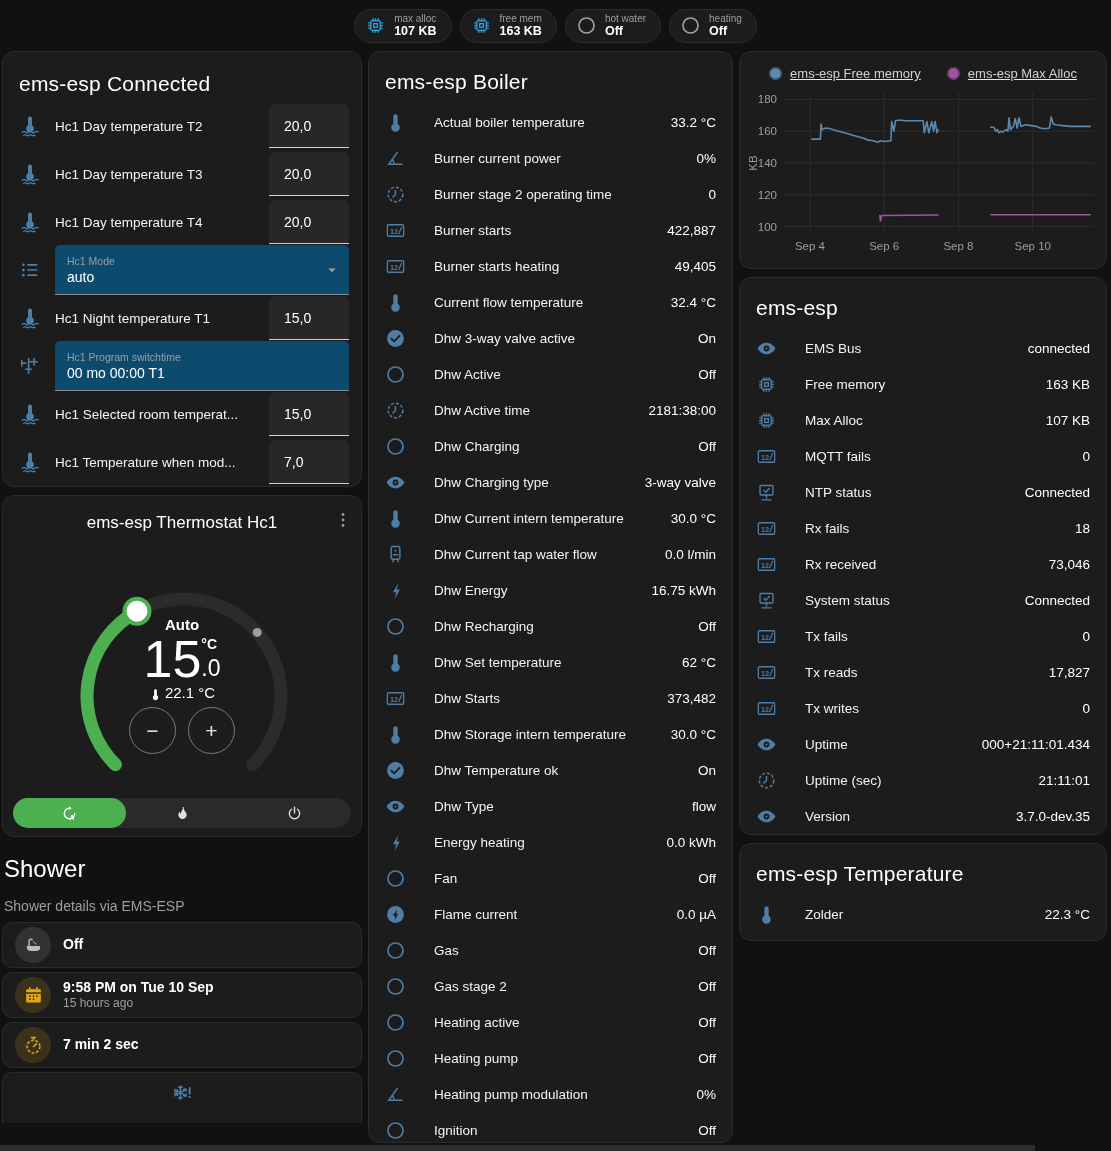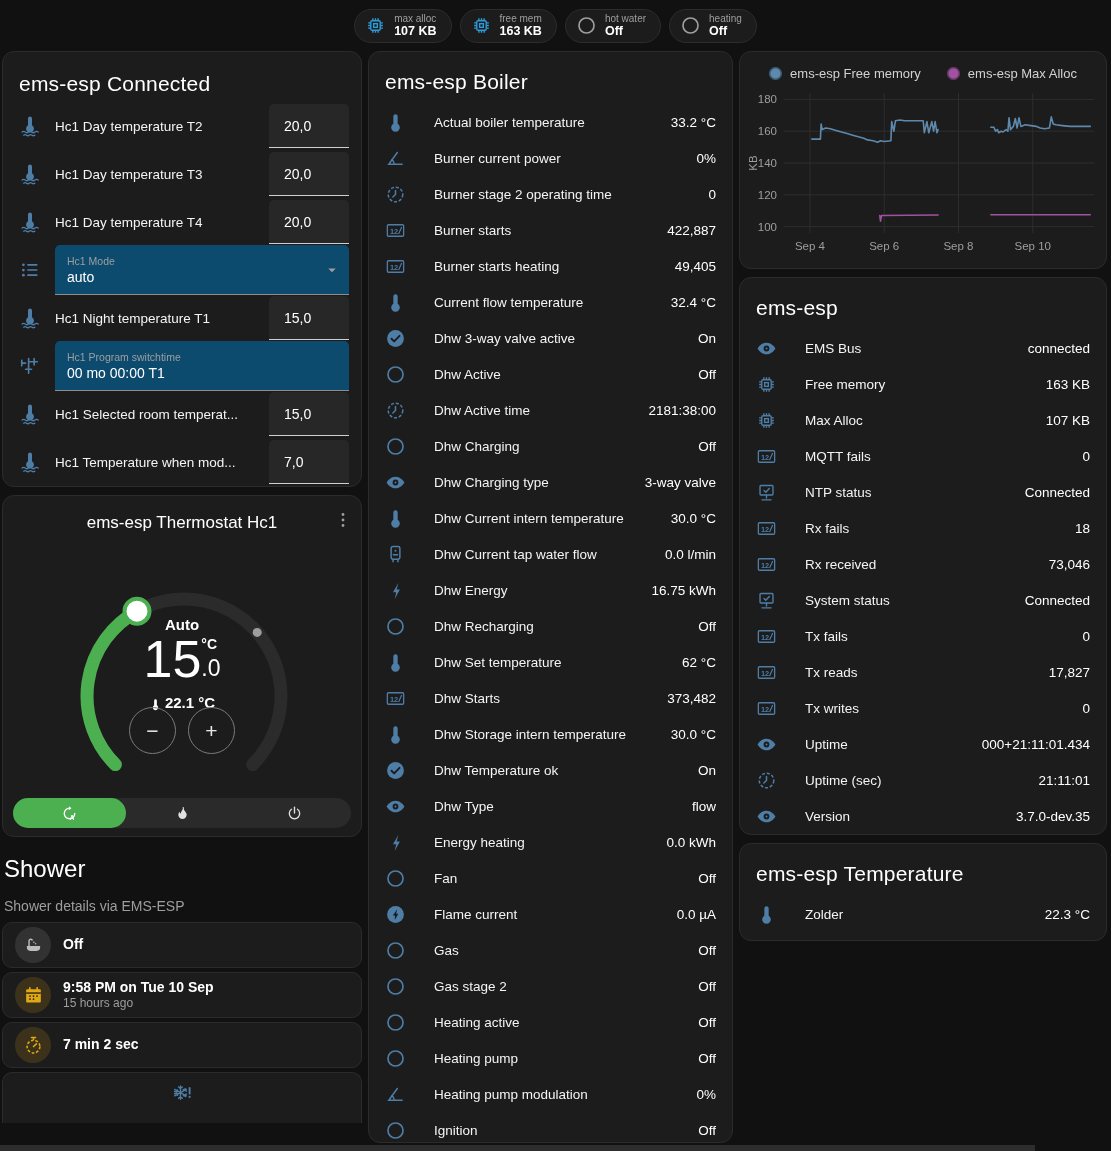--- a/index.html
+++ b/index.html
@@ -42,21 +42,21 @@
   .hc1-dots{position:absolute;top:14px;right:8px;width:20px;height:20px;color:#9e9e9e;}
   .hc1-dots svg{width:100%;height:100%;}
   .dial-wrap{position:absolute;top:42px;left:0;width:100%;height:260px;}
   .dial-center{position:absolute;left:0;right:0;top:78px;text-align:center;}
   .dial-mode{font-size:15px;font-weight:700;color:#fff;margin-bottom:2px;}
   .dial-temp{color:#fff;display:flex;justify-content:center;align-items:flex-start;line-height:.95;}
   .dial-big{font-size:52px;font-weight:500;}
   .dial-side{display:flex;flex-direction:column;align-items:flex-start;margin-top:3px;}
   .dial-unit{font-size:14px;font-weight:700;}
   .dial-frac{font-size:23px;font-weight:500;margin-top:7px;}
-  .dial-cur{margin-top:10px;font-size:15px;font-weight:700;color:#fff;display:flex;justify-content:center;align-items:flex-end;gap:3px;}
+  .dial-cur{font-size:15px;font-weight:400;color:#fff;display:flex;justify-content:center;align-items:flex-end;gap:3px;}
   .dial-cur .ic{width:13px;height:13px;color:#fff;display:flex;}
   .dial-cur .ic svg{width:100%;height:100%;}
   .stepper{position:absolute;left:50%;transform:translateX(-50%);bottom:44px;display:flex;gap:12px;}
   .step-btn{width:45px;height:45px;border-radius:50%;border:1px solid #7a7a7a;background:transparent;color:#e6e6e6;font-size:21px;display:flex;align-items:center;justify-content:center;font-weight:400;}
   .mode-row{position:absolute;left:10px;right:10px;bottom:8px;height:30px;border-radius:15px;background:#2a2a2a;display:flex;}
   .mode-btn{flex:1;display:flex;align-items:center;justify-content:center;color:#e0e0e0;border-radius:15px;}
   .mode-btn .ic{width:17px;height:17px;display:flex;}
   .mode-btn .ic svg{width:100%;height:100%;}
   .mode-btn.active{background:#4caf50;color:#fff;}
   
@@ -70,21 +70,21 @@
   .tile-ic.gray{background:rgba(170,170,170,.16);color:#bdbdbd;}
   .tile-ic.amber{background:rgba(233,170,25,.16);color:#e0a912;}
   .tile-txt{display:flex;flex-direction:column;line-height:1.25;}
   .tile-main{font-size:14px;font-weight:700;color:#fff;}
   .tile-sub{font-size:12px;color:#9e9e9e;}
   .snow-card{height:40px;border-radius:10px 10px 0 0;background:#1c1c1c;border:1px solid #2b2b2b;border-bottom:none;display:flex;justify-content:center;padding-top:10px;}
   .snow-card .ic{width:22px;height:22px;color:#4e7da6;}
   .snow-card .ic svg{width:100%;height:100%;}
   
   .chart-card{height:218px;padding:6px 8px 0 8px;}
-  .legend{display:flex;justify-content:center;gap:26px;padding:8px 0 4px 0;}
+  .legend{display:flex;justify-content:center;gap:26px;padding:8px 0 4px 0;text-decoration:underline;}
   .legend-item{display:flex;align-items:center;gap:8px;font-size:13px;color:#d2d2d2;}
   .legend-dot{width:13px;height:13px;border-radius:50%;flex:none;box-shadow:inset 0 0 0 1.5px rgba(0,0,0,.35);}
   
   .boiler-card{height:1092px;}
   .bottom-strip{position:absolute;left:0;bottom:0;width:1035px;height:6px;background:#2d2d2d;}
   .chart-tick{font-size:11.5px;fill:#9e9e9e;}
 </style>
 </head>
 <body>
 

